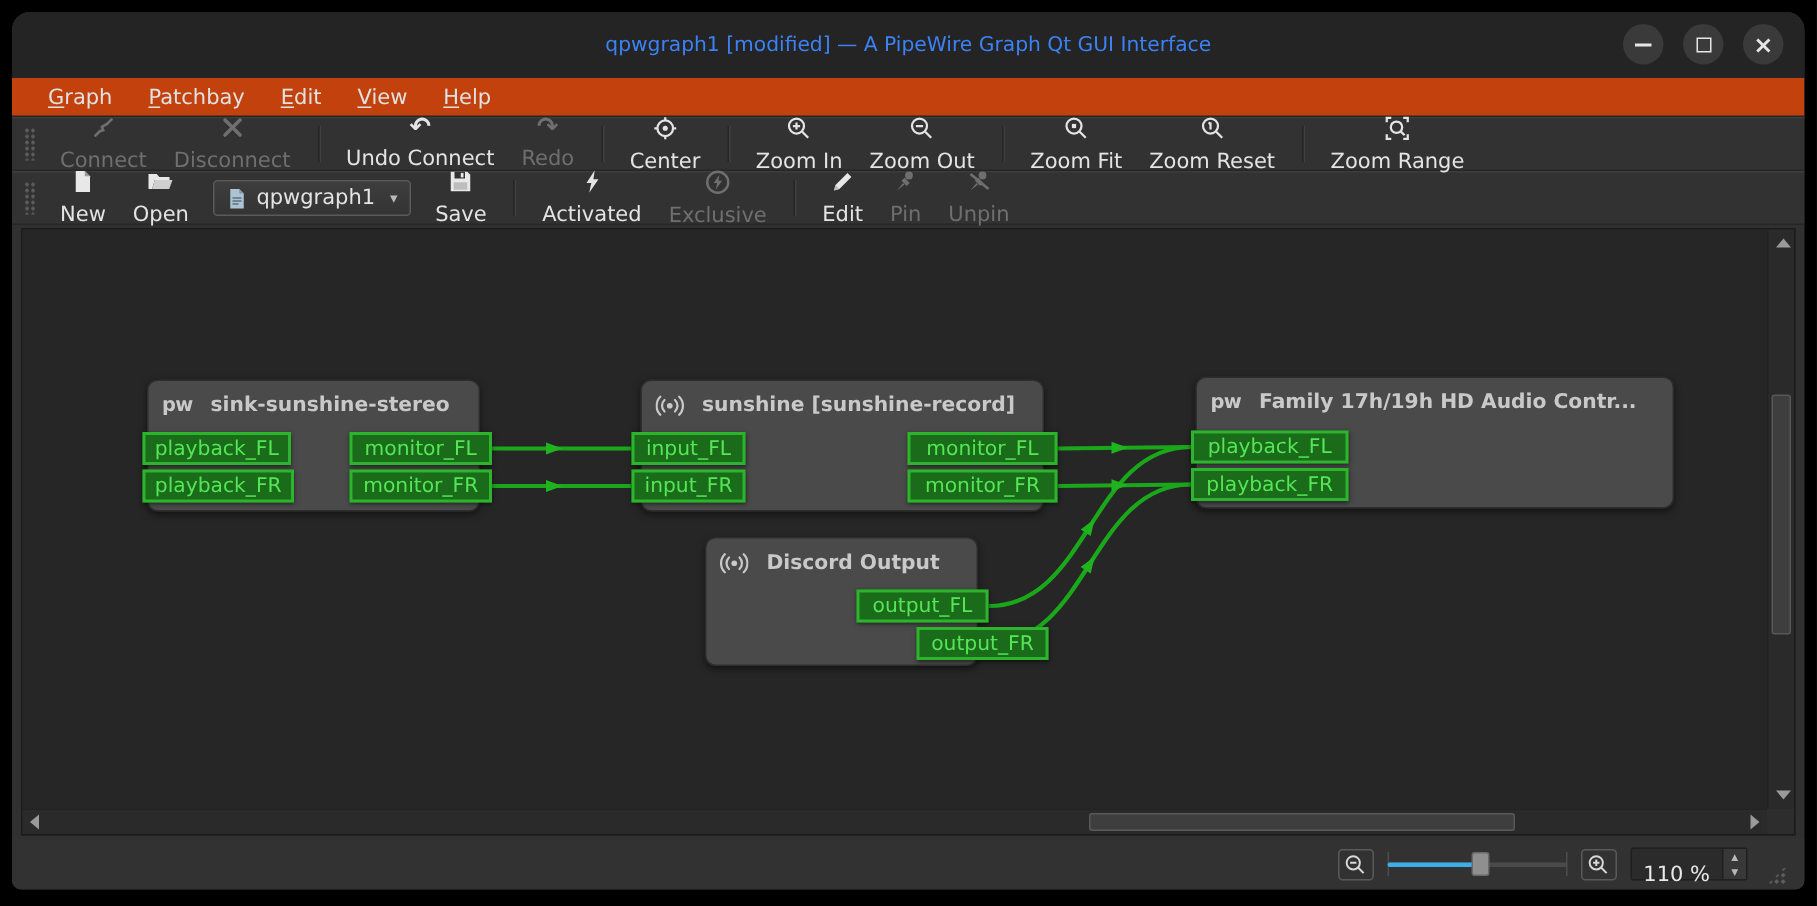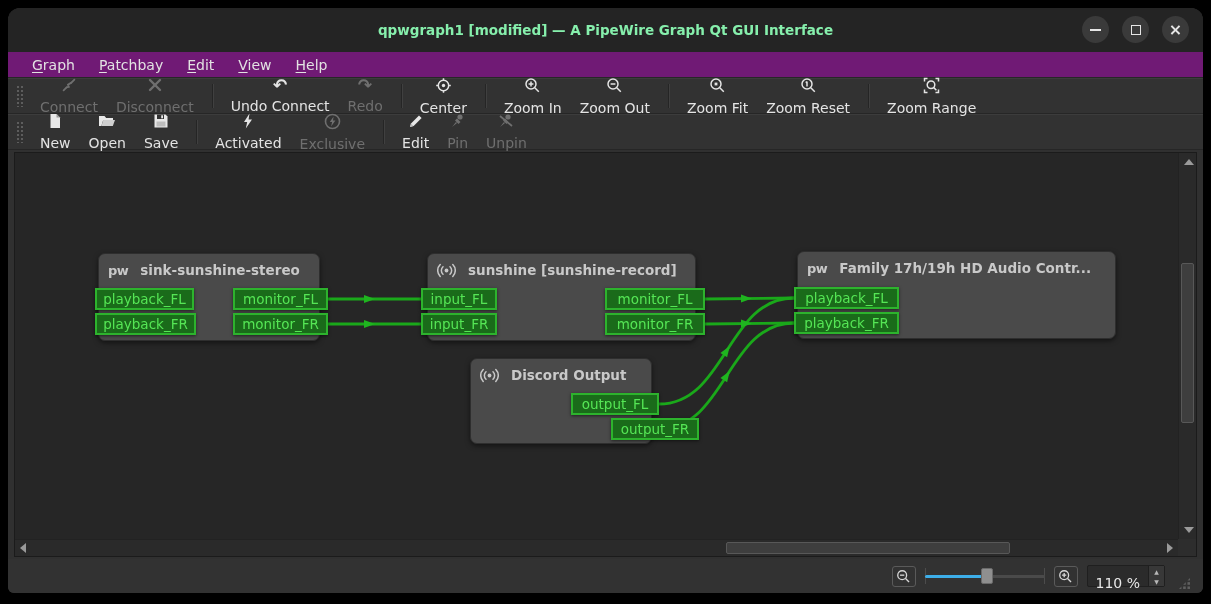--- a/index.html
+++ b/index.html
@@ -4,30 +4,30 @@
 <style>
   * { margin:0; padding:0; box-sizing:border-box; }
   html,body { width:1211px; height:604px; background:#000; overflow:hidden;
               font-family:"DejaVu Sans","Liberation Sans",sans-serif; }
   .window { position:absolute; left:8px; top:8px; width:1195px; height:585px;
             background:#303030; border-radius:12px 12px 6px 6px; overflow:hidden; }
 
   
   .titlebar { height:44px; background:#242424; position:relative;
               display:flex; align-items:center; justify-content:center; }
-  .title { color:#86efac; font-size:13.5px; font-weight:bold; }
+  .title { color:#3b82f6; font-size:13.5px; font-weight:normal; }
   .winbtns { position:absolute; right:14px; top:8px; display:flex; gap:13px; }
   .winbtn { width:27px; height:27px; border-radius:50%; background:#3a3a3a;
             display:flex; align-items:center; justify-content:center; }
   .g-min { width:11px; height:2px; background:#e6e6e6; }
   .g-max { width:10px; height:10px; border:1.6px solid #e6e6e6; }
   .g-close { color:#e6e6e6; font-size:16px; line-height:1; font-weight:bold; }
 
   
-  .menubar { height:26px; background:#701a75; display:flex; align-items:center;
+  .menubar { height:26px; background:#c2410c; display:flex; align-items:center;
              padding-left:14px; gap:4px; border-bottom:1px solid #272727; }
   .menu-item { color:#e2e2e2; font-size:14px; padding:2px 10px; }
   .menu-item .accel { text-decoration:underline; text-underline-offset:2px; }
 
   
   .toolbar { height:36px; background:#323232; display:flex; align-items:center;
              padding:0 6px; gap:2px; border-top:1px solid #3c3c3c;
              border-bottom:1px solid #262626; }
   .handle { width:8px; height:22px; margin:0 6px 0 2px;
             background-image:radial-gradient(circle,#5d5d5d 1px,transparent 1.3px);
@@ -241,20 +241,29 @@
         </svg>
       <span>New</span>
     </div>
     <div class="tbtn">
       <svg width="18" height="16" viewBox="0 0 18 16">
           <path d="M1 3h5.5l1.7 2H15v2H5.2L3.4 13H1z" fill="#e8e8e8"></path>
           <path d="M5.2 7H17l-2.2 6H3.4z" fill="#cfcfcf"></path>
         </svg>
       <span>Open</span>
     </div>
+    <div class="combo">
+      <svg width="14" height="15" viewBox="0 0 14 15">
+          <path d="M2.5 1h6l3 3v10h-9z" fill="#aec3d2"></path>
+          <path d="M8.5 1v3h3z" fill="#7e95a6"></path>
+          <path d="M4 7h6M4 9h6M4 11h4" stroke="#5b7385" stroke-width="1"></path>
+        </svg>
+      <span>qpwgraph1</span>
+      <span class="arrow">▾</span>
+    </div>
     <div class="tbtn">
       <svg width="16" height="16" viewBox="0 0 16 16">
           <path d="M1.5 1.5h11l2 2v11h-13z" fill="#e8e8e8"></path>
           <rect x="4" y="1.5" width="7" height="4.5" fill="#323232"></rect>
           <rect x="8.2" y="2.3" width="1.8" height="3" fill="#e8e8e8"></rect>
           <rect x="3.5" y="8.5" width="9" height="5" fill="#bdbdbd"></rect>
         </svg>
       <span>Save</span>
     </div>
     <div class="tsep"></div>

